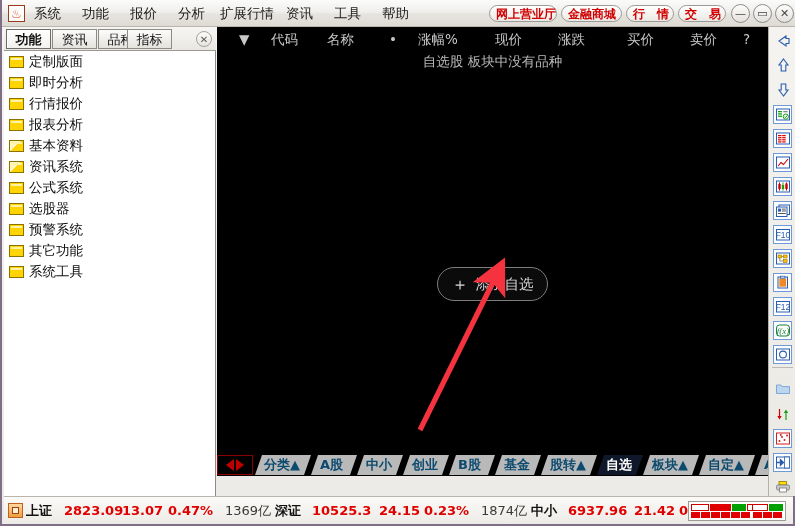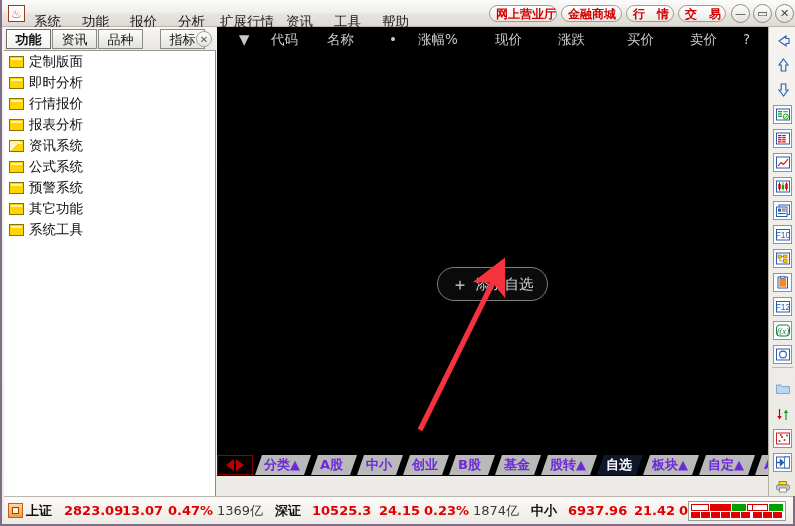--- a/index.html
+++ b/index.html
@@ -16,21 +16,21 @@
 
   
   #titlebar{position:absolute;left:0;top:0;width:795px;height:27px;
      background:linear-gradient(#fbfbfa 0%,#f0efec 45%,#e6e4df 55%,#dedbd4 100%);
      border-bottom:1px solid #b9b5ad;box-sizing:border-box;}
   #applogo{position:absolute;left:6px;top:5px;width:17px;height:17px;
      border:1px solid #9a3b1c;background:#fdfdfd;box-sizing:border-box;
      display:flex;align-items:center;justify-content:center;}
   #applogo span{color:#d4380d;font-size:12px;line-height:1;font-weight:bold;}
   .menu{position:absolute;top:4px;height:19px;line-height:19px;
-        font-size:13.5px;color:#1a1a1a;padding:0 4px;cursor:default;margin-top:8px;}
+        font-size:13.5px;color:#1a1a1a;padding:0 4px;cursor:default;}
   
   .tbtn{position:absolute;top:5px;height:17px;line-height:16px;
      border:1px solid #9b9a96;border-radius:9px;
      background:linear-gradient(#ffffff,#ebe9e4);
      color:#d00000;font-size:12px;font-weight:bold;
      padding:0 6px;box-sizing:border-box;white-space:nowrap;text-align:center;}
   .wbtn{position:absolute;top:4px;width:19px;height:19px;border-radius:50%;
      border:1px solid #8d8c88;background:linear-gradient(#fdfdfd,#e3e1dc);
      box-sizing:border-box;}
   .wbtn i{position:absolute;left:0;top:0;width:17px;height:17px;
@@ -88,21 +88,21 @@
   #tabstrip{position:absolute;left:215px;top:454px;width:551px;height:22px;
      background:#000;}
   #navbox{position:absolute;left:0;top:1px;width:36px;height:20px;
      border:1px solid #8b0000;box-sizing:border-box;background:#000;
      display:flex;align-items:center;justify-content:center;gap:2px;}
   .navtri{width:0;height:0;border-top:6px solid transparent;
      border-bottom:6px solid transparent;}
   .navtri.l{border-right:8px solid #c00000;}
   .navtri.r{border-left:8px solid #c00000;}
   .stab{position:absolute;top:1px;height:20px;line-height:20px;
-     font-size:13px;font-weight:bold;color:#6d28d9;
+     font-size:13px;font-weight:bold;color:#0c4a6e;
      background:#b9b9b9;box-sizing:border-box;
      padding-left:9px;padding-right:3px;white-space:nowrap;
      clip-path:polygon(7px 0,100% 0,calc(100% - 7px) 100%,0 100%);}
   .stab.on{background:#0f172a;color:#fff;}
 
   
   #rtool{position:absolute;left:766px;top:27px;width:27px;height:469px;
      background:linear-gradient(#f4f3f0,#ebe9e4);
      border-left:1px solid #b4b1ab;box-sizing:border-box;}
   .ricon{position:absolute;left:4px;width:19px;height:19px;
@@ -116,21 +116,21 @@
      border-top:1px solid #b9b5ad;box-sizing:border-box;}
   #sicon{position:absolute;left:4px;top:6px;width:15px;height:15px;
      border:1px solid #c06020;background:linear-gradient(#ffd9a0,#f0a040);
      box-sizing:border-box;}
   #sicon:after{content:"";position:absolute;left:3px;top:3px;width:7px;height:7px;
      border:1px solid #a04010;background:#fff0d8;box-sizing:border-box;}
   .sitem{position:absolute;top:6px;height:16px;line-height:16px;
      font-size:13px;white-space:nowrap;}
   .slabel{color:#101010;font-weight:bold;}
   .sred{color:#e00000;font-weight:bold;}
-  .sgray{color:#3a3a3a;}
+  .sgray{color:#3a3a3a;margin-left:8px;}
   #breadth{position:absolute;left:684px;top:4px;width:98px;height:20px;
      background:#ffffff;border:1px solid #9c9a95;box-sizing:border-box;}
   .bcell{position:absolute;box-sizing:border-box;}
 </style>
 </head>
 <body>
 
 <div id="app">
 
   <div id="titlebar">
@@ -162,49 +162,52 @@
           <i>✕</i>
         </div>
       </div>
   </div>
 
   <div id="leftpanel">
     <div id="tabrow">
         <div class="ptab on" style="left: 2px;">功能</div>
         <div class="ptab" style="left: 48px;">资讯</div>
         <div class="ptab" style="left: 94px;">品种</div>
-        <div class="ptab" style="left: 156px;">指标</div>
+        <div class="ptab" style="left: 123px;">指标</div>
       </div>
     <div id="tabclose">✕</div>
     <div id="treelist">
         <div class="titem"><span class="folder"><b></b></span><span>定制版面</span></div>
         <div class="titem"><span class="folder"><b></b></span><span>即时分析</span></div>
         <div class="titem"><span class="folder"><b></b></span><span>行情报价</span></div>
         <div class="titem"><span class="folder"><b></b></span><span>报表分析</span></div>
+        <div class="titem"><span class="folder open"><b></b></span><span>基本资料</span></div>
         <div class="titem"><span class="folder open"><b></b></span><span>资讯系统</span></div>
         <div class="titem"><span class="folder"><b></b></span><span>公式系统</span></div>
+        <div class="titem"><span class="folder"><b></b></span><span>选股器</span></div>
         <div class="titem"><span class="folder"><b></b></span><span>预警系统</span></div>
         <div class="titem"><span class="folder"><b></b></span><span>其它功能</span></div>
         <div class="titem"><span class="folder"><b></b></span><span>系统工具</span></div>
       </div>
   </div>
 
   <div id="quote">
     <div id="colhdr">
         <div class="col" style="left: 22px;">▼</div>
         <div class="col" style="left: 54px;">代码</div>
         <div class="col" style="left: 110px;">名称</div>
         <div class="col" style="left: 172px;">•</div>
         <div class="col" style="left: 201px;">涨幅%</div>
         <div class="col" style="left: 278px;">现价</div>
         <div class="col" style="left: 341px;">涨跌</div>
         <div class="col" style="left: 410px;">买价</div>
         <div class="col" style="left: 473px;">卖价</div>
         <div class="col" style="left: 526px;">?</div>
       </div>
+    <div id="emptymsg">自选股 板块中没有品种</div>
 
     <div id="addbtn">
       <span class="plus">＋</span>
       <span>添加自选</span>
     </div>
 
     <svg id="arrow" viewBox="0 0 551 427">
       <defs>
         <marker id="ah" markerWidth="7" markerHeight="7" refX="2.2" refY="3.5" orient="auto" markerUnits="strokeWidth">
           <path d="M0,0 L7,3.5 L0,7 L1.6,3.5 z" fill="#f5333f"></path>

